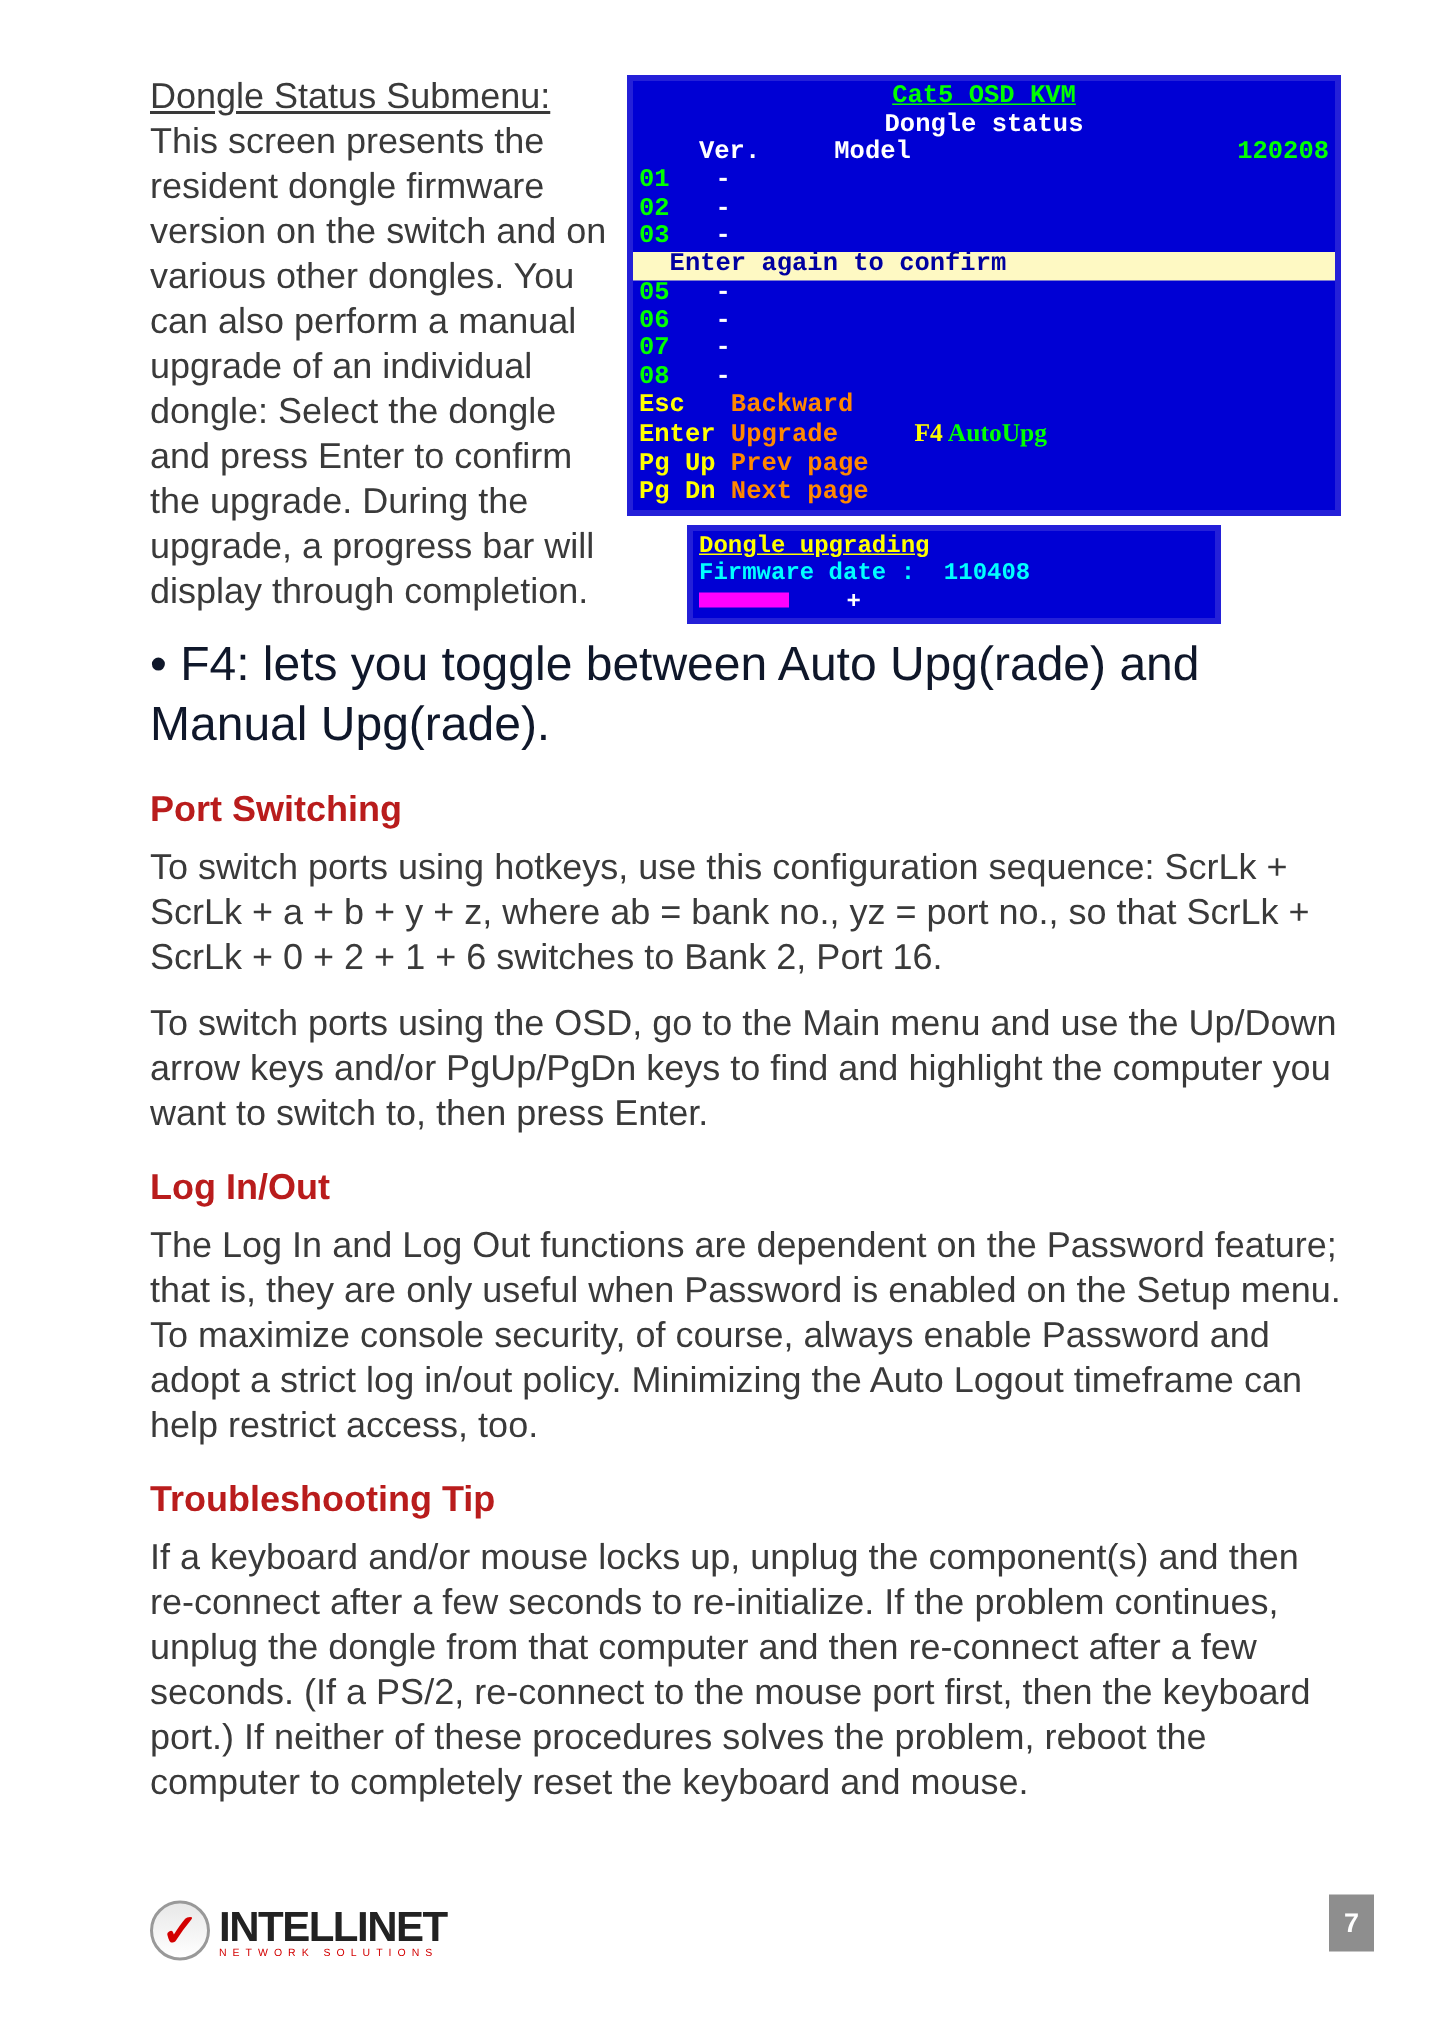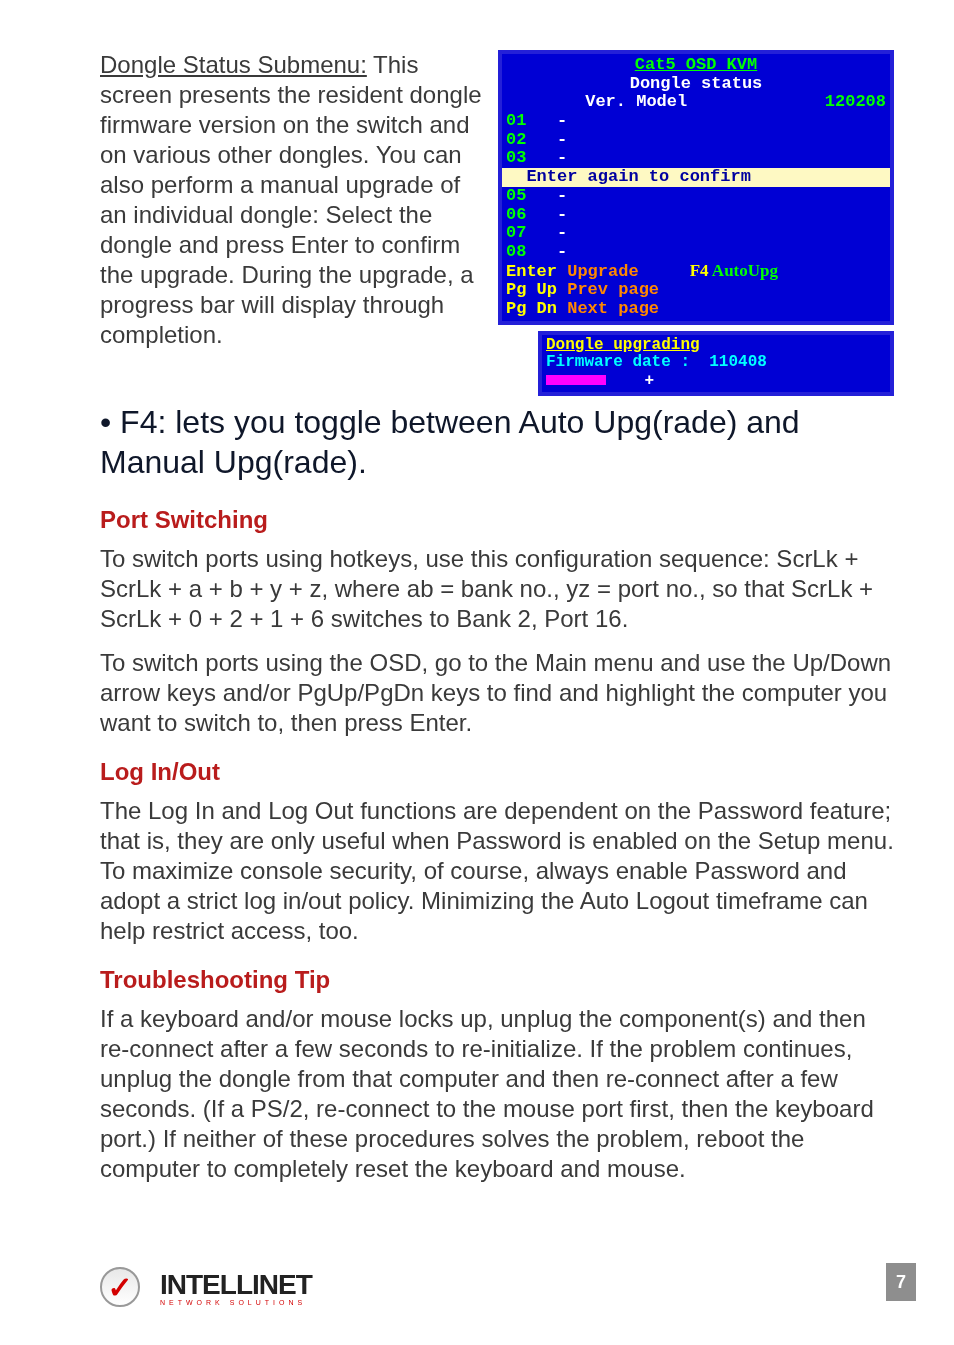--- a/index.html
+++ b/index.html
@@ -10,40 +10,40 @@
     background: #ffffff;
     color: #3e3e3e;
     padding: 50px 60px 30px 100px;
     position: relative;
   }
   .wrap-block { overflow: hidden; }
   .osd-float {
     float: right;
     margin-left: 10px;
     margin-bottom: 6px;
-    width: 396px;
+    width: 476px;
   }
   .osd1 {
     background: #2420d8;
     padding: 4px;
     font-family: "Courier New", monospace;
     font-size: 17px;
     line-height: 1.1;
     font-weight: bold;
     color: #00aa00;
   }
   .osd1 .inner {
     background: #0000d4;
     position: relative;
     padding: 2px 4px;
   }
   .osd-title { color: #00ff00; text-decoration: underline; text-align: center; }
   .osd-subtitle { color: #ffffff; text-align: center; }
   .osd-cols { color: #ffffff; }
-  .osd-cols .ver { display: inline-block; width: 120px; padding-left: 40px; text-align: right; }
+  .osd-cols .ver { display: inline-block; width: 120px; padding-left: 40px; }
   .osd-cols .model { display: inline-block; }
   .osd-cols .date { color: #00ff00; float: right; }
   .row { white-space: pre; color: #00ff00; }
   .row .dash { color: #ffffff; }
   .confirm-row { background: #fef9c3; color: #0000a0; padding: 0 4px; margin: 0 -4px; white-space: pre; }
   .footer-row { white-space: pre; }
   .footer-row .k { color: #ffff00; }
   .footer-row .a { color: #ff8800; }
   .footer-row .autoupg { color: #00ff00; font-family: Liberation Serif, serif; }
   .osd2 {
@@ -94,21 +94,21 @@
   }
   .logo-area {
     position: absolute;
     bottom: 38px;
     left: 100px;
     width: 300px;
   }
   .logo {
     display: flex;
     align-items: center;
-    gap: 20px;
+    gap: 6px;
   }
   .logo-icon {
     width: 40px;
     height: 40px;
     border-radius: 50%;
     background: linear-gradient(180deg,#e8e8e8,#ffffff);
     border: 2px solid #999;
     position: relative;
     overflow: hidden;
   }
@@ -166,20 +166,21 @@
           <span class="date">120208</span>
         </div>
         <div class="row"><span>01</span>   <span class="dash">-</span></div>
         <div class="row"><span>02</span>   <span class="dash">-</span></div>
         <div class="row"><span>03</span>   <span class="dash">-</span></div>
         <div class="confirm-row">  Enter again to confirm</div>
         <div class="row"><span>05</span>   <span class="dash">-</span></div>
         <div class="row"><span>06</span>   <span class="dash">-</span></div>
         <div class="row"><span>07</span>   <span class="dash">-</span></div>
         <div class="row"><span>08</span>   <span class="dash">-</span></div>
+        <div class="footer-row"><span class="k">Esc</span>   <span class="a">Backward</span></div>
         <div class="footer-row"><span class="k">Enter</span> <span class="a">Upgrade</span>     <span class="autoupg"><span class="k">F4</span> <span>AutoUpg</span></span></div>
         <div class="footer-row"><span class="k">Pg Up</span> <span class="a">Prev page</span></div>
         <div class="footer-row"><span class="k">Pg Dn</span> <span class="a">Next page</span></div>
       </div>
     </div>
     <div class="osd2">
       <div class="inner">
         <div><span class="t">Dongle upgrading</span></div>
         <div class="line">Firmware date :  110408</div>
         <div class="line"><span class="bar"></span>    <span class="cursor">+</span></div>

